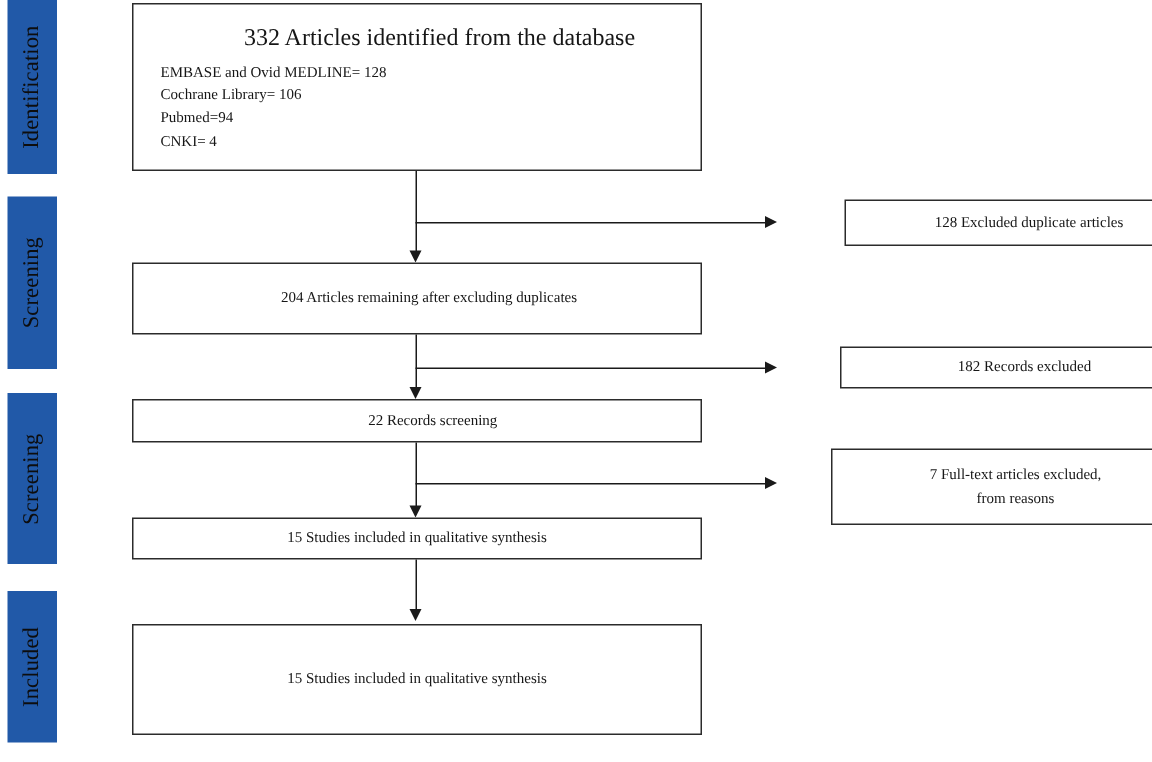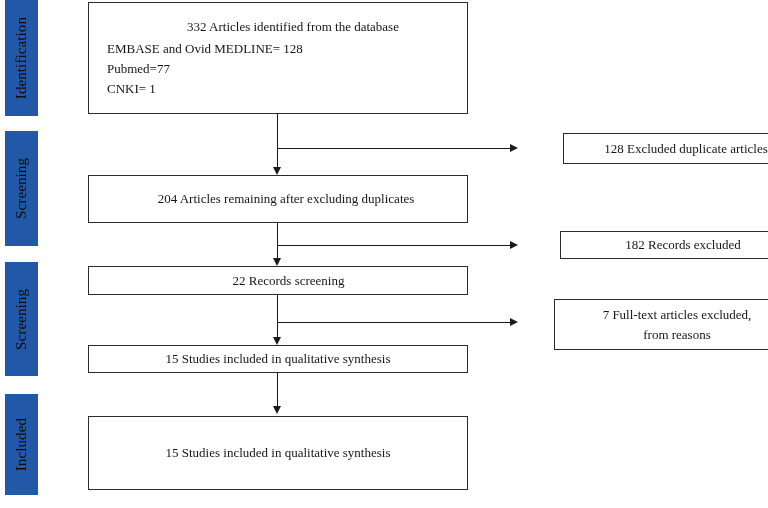--- a/index.html
+++ b/index.html
@@ -46,33 +46,33 @@
     box-sizing: border-box;
     display: flex;
     flex-direction: column;
     justify-content: center;
   }
   .flow-box.center-text {
     align-items: center;
     text-align: center;
   }
   .flow-box .line {
-    font-size: 13px;
+    font-size: 10px;
     line-height: 1.52;
     white-space: nowrap;
     color: #161616;
   }
   .flow-box.left-body {
     align-items: flex-start;
     padding-left: 18px;
   }
   .flow-box.left-body .headline {
     align-self: center;
     padding-left: 12px;
-    font-size: 13px;
+    font-size: 16px;
     line-height: 1.55;
     margin-bottom: 2px;
     white-space: nowrap;
   }
 
   
   .vline {
     position: absolute;
     width: 0;
     border-left: 1.6px solid #1a1a1a;
@@ -116,22 +116,23 @@
     <span class="stage-label">Screening</span>
   </div>
 
   <div class="stage-bar" style="left:5px; top:394px; width:33px; height:101px;">
     <span class="stage-label">Included</span>
   </div>
 
   <div class="flow-box left-body" style="left:88px; top:2px; width:380px; height:112px;">
     <div class="headline">332 Articles identified from the database</div>
     <div class="line">EMBASE and Ovid MEDLINE= 128</div>
-    <div class="line">Pubmed=77</div>
-    <div class="line">CNKI= 1</div>
+    <div class="line">Cochrane Library= 106</div>
+    <div class="line">Pubmed=94</div>
+    <div class="line">CNKI= 4</div>
   </div>
 
   <div class="vline" style="left:277px; top:114px; height:58px;"></div>
   <div class="arrow-down" style="left:272.5px; top:167px;"></div>
 
   <div class="hline" style="left:277px; top:148px; width:234px;"></div>
   <div class="arrow-right" style="left:510px; top:143.5px;"></div>
 
   <div class="flow-box center-text" style="left:520px; top:133px; width:246px; height:31px;margin-left:43px;">
     <div class="line">128 Excluded duplicate articles</div>

